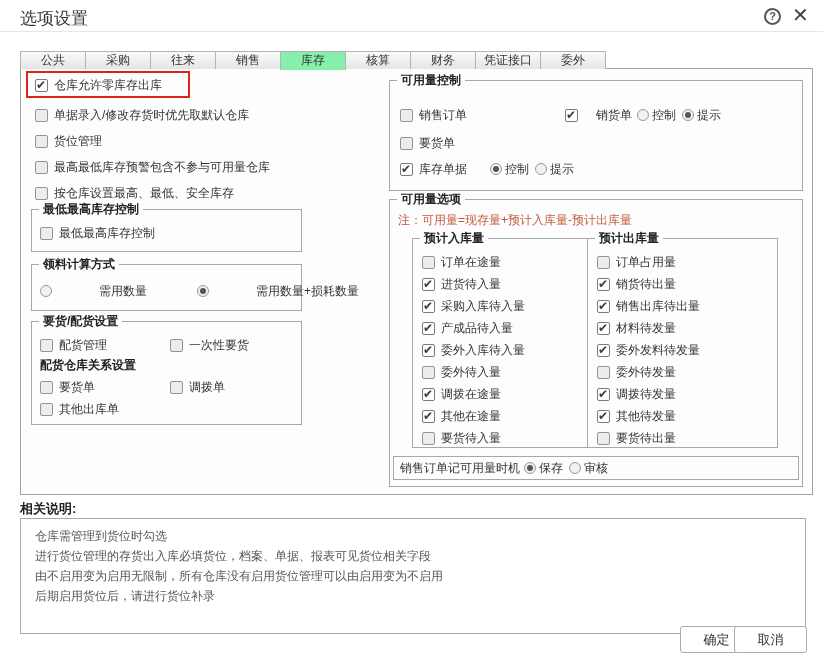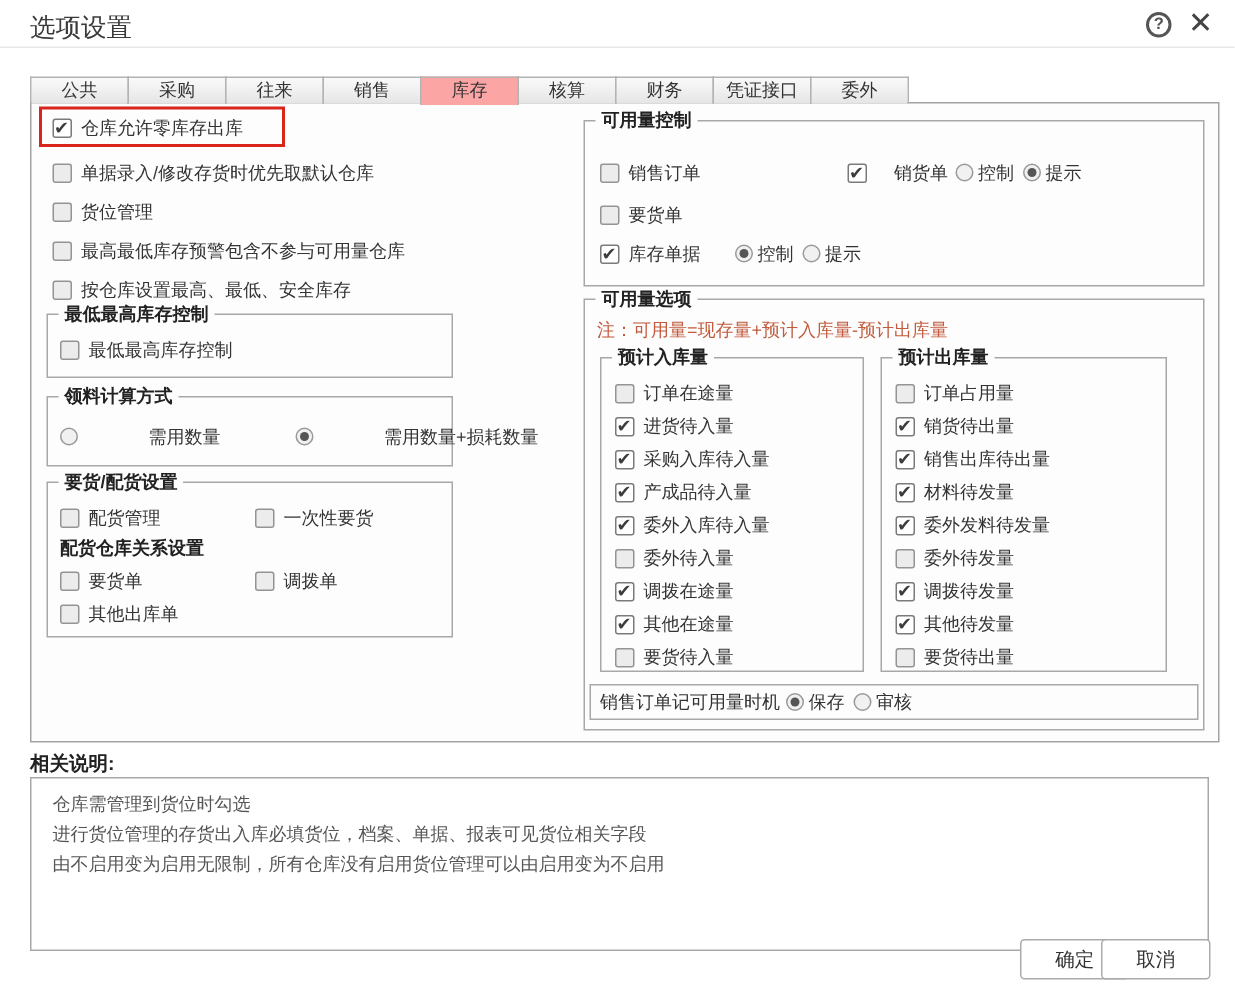--- a/index.html
+++ b/index.html
@@ -16,21 +16,21 @@
     border:2px solid #555; border-radius:50%; text-align:center; line-height:13px;
     font-size:11px; font-weight:bold; color:#555; cursor:pointer; }
   .close-icon { position:absolute; left:792px; top:3px; font-size:20px; color:#444; cursor:pointer; }
   .header-divider { position:absolute; left:0; top:31px; width:823px; height:1px; background:#e7e7e7; }
 
   
   .tabbar { position:absolute; left:20px; top:50px; display:flex; align-items:flex-end; height:19px; z-index:3; }
   .tab { width:66px; height:18px; line-height:17px; text-align:center; font-size:12px; color:#333;
     border:1px solid #b3b3b3; border-bottom:none; background:linear-gradient(#fafafa,#e5e5e5);
     margin-right:-1px; cursor:pointer; }
-  .tab[data-active="true"] { height:19px; margin-bottom:-1px; background:#fca5a5; position:relative; z-index:4; }
+  .tab[data-active="true"] { height:19px; margin-bottom:-1px; background:#86efac; position:relative; z-index:4; }
 
   
   .content { position:absolute; left:20px; top:68px; width:793px; height:427px;
     border:1px solid #a3a3a3; background:#fdfdfd; }
 
   .row { position:absolute; display:flex; align-items:center; height:18px; white-space:nowrap; }
   .lbl { font-size:12px; color:#333; }
 
   
   .cb { display:inline-block; width:13px; height:13px; border:1px solid #949494; background:#ececec;
@@ -194,21 +194,21 @@
         <span class="lbl radio-lbl">控制</span>
         <span class="radio" data-on="false"></span>
         <span class="lbl">提示</span>
       </div>
     </div>
 
     <div class="group" style="left:368px; top:130px; width:414px; height:288px;padding-left:22px;">
       <span class="glabel">可用量选项</span>
       <div class="note-text">注：可用量=现存量+预计入库量-预计出库量</div>
 
-      <div class="group" style="left:10px; top:38px; width:176px; height:210px;">
+      <div class="group" style="left:22px; top:38px; width:176px; height:210px;">
         <span class="glabel">预计入库量</span>
         <div class="opt-list">
           <div class="orow">
               <span class="cb" data-checked="false"></span>
               <span class="lbl">订单在途量</span>
             </div>
           <div class="orow">
               <span class="cb" data-checked="true"></span>
               <span class="lbl">进货待入量</span>
             </div>
@@ -293,17 +293,18 @@
         <span class="lbl">审核</span>
       </div>
     </div>
   </div>
 
   <div class="notes-title">相关说明:</div>
   <div class="notes-box">
     <div class="nline">仓库需管理到货位时勾选</div>
     <div class="nline">进行货位管理的存货出入库必填货位，档案、单据、报表可见货位相关字段</div>
     <div class="nline">由不启用变为启用无限制，所有仓库没有启用货位管理可以由启用变为不启用</div>
+    <div class="nline">后期启用货位后，请进行货位补录</div>
   </div>
 
   <button class="btn btn-ok">确定</button>
   <button class="btn btn-cancel">取消</button>
 </div>
 
 </body></html>

